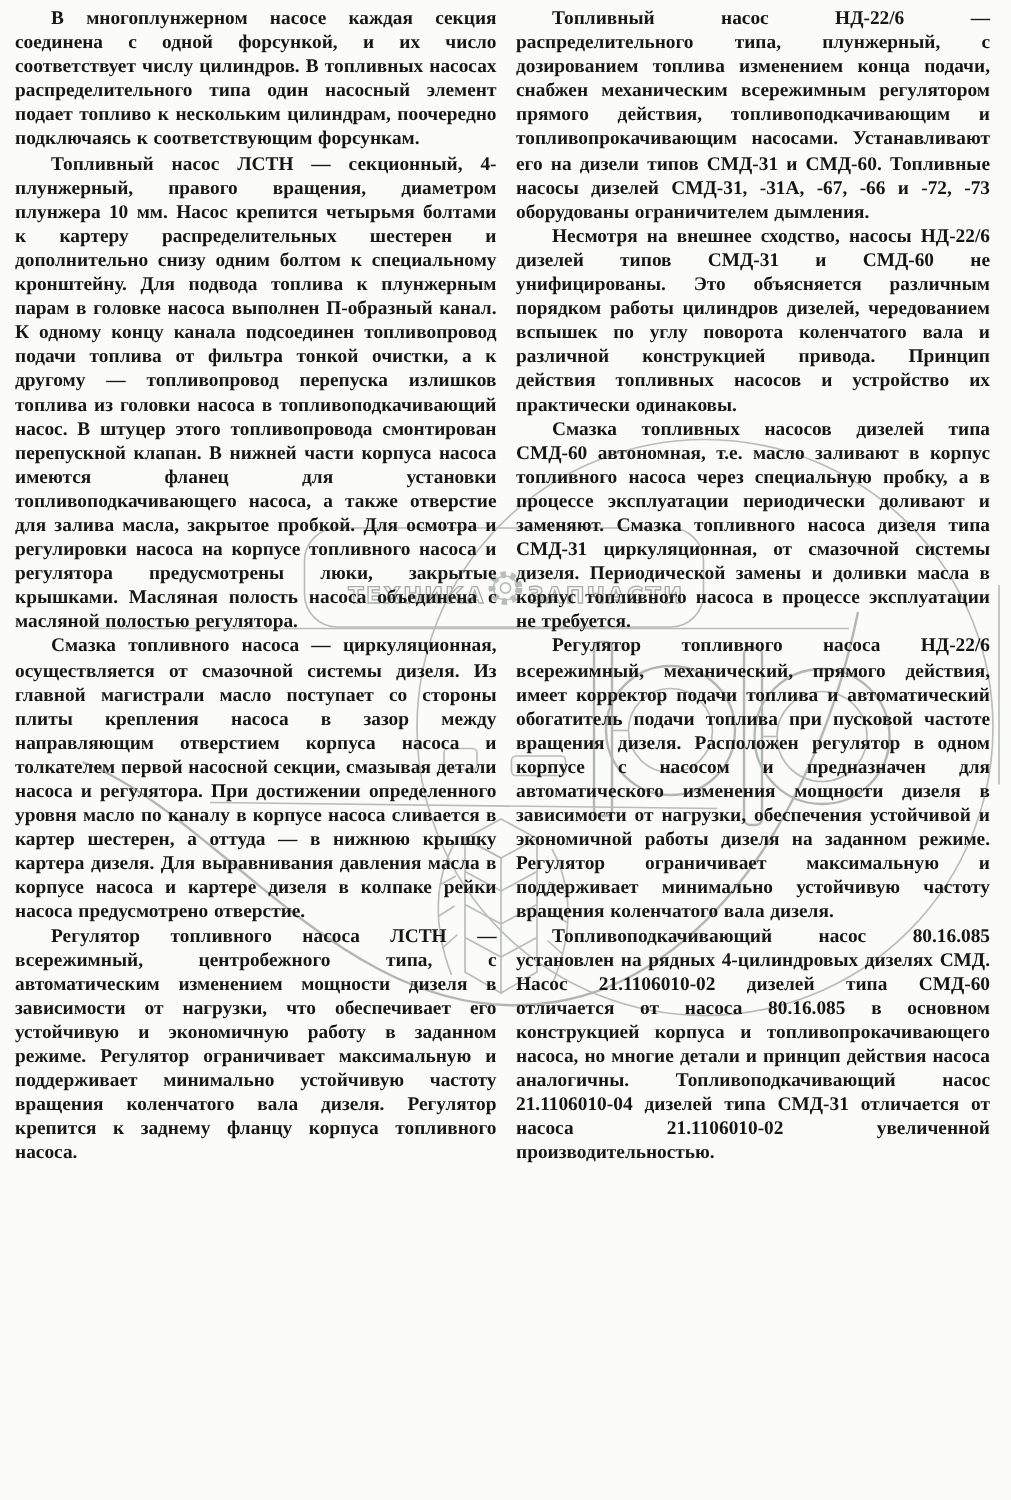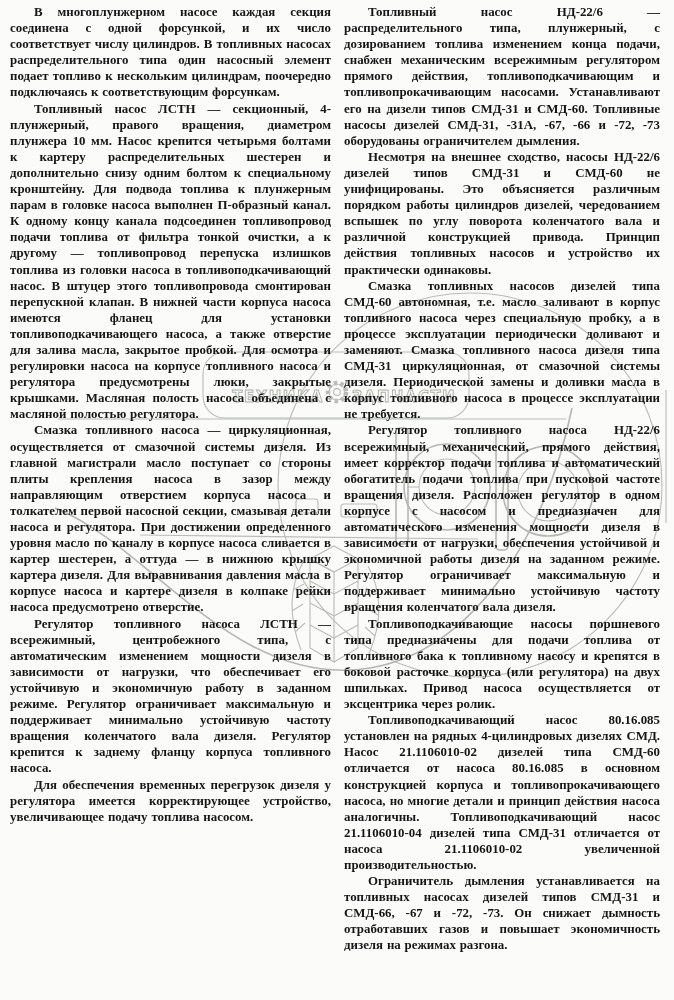--- a/index.html
+++ b/index.html
@@ -89,26 +89,23 @@
       <line x1="378" y1="615" x2="367" y2="608" class="wm-stroke-thin"></line>
       <line x1="377" y1="594" x2="366" y2="588" class="wm-stroke-thin"></line>
     </g>
   </svg>
 
   <div class="col col-left" lang="ru">
       <p class="para">В многоплунжерном насосе каждая секция соединена с одной форсункой, и их число соответствует числу цилиндров. В топливных насосах распределительного типа один насосный элемент подает топливо к нескольким цилиндрам, поочередно подключаясь к соответствующим форсункам.</p>
       <p class="para">Топливный насос ЛСТН — секционный, 4-плунжерный, правого вращения, диаметром плунжера 10 мм. Насос крепится четырьмя болтами к картеру распределительных шестерен и дополнительно снизу одним болтом к специальному кронштейну. Для подвода топлива к плунжерным парам в головке насоса выполнен П-образный канал. К одному концу канала подсоединен топливопровод подачи топлива от фильтра тонкой очистки, а к другому — топливопровод перепуска излишков топлива из головки насоса в топливоподкачивающий насос. В штуцер этого топливопровода смонтирован перепускной клапан. В нижней части корпуса насоса имеются фланец для установки топливоподкачивающего насоса, а также отверстие для залива масла, закрытое пробкой. Для осмотра и регулировки насоса на корпусе топливного насоса и регулятора предусмотрены люки, закрытые крышками. Масляная полость насоса объединена с масляной полостью регулятора.</p>
       <p class="para">Смазка топливного насоса — циркуляционная, осуществляется от смазочной системы дизеля. Из главной магистрали масло поступает со стороны плиты крепления насоса в зазор между направляющим отверстием корпуса насоса и толкателем первой насосной секции, смазывая детали насоса и регулятора. При достижении определенного уровня масло по каналу в корпусе насоса сливается в картер шестерен, а оттуда — в нижнюю крышку картера дизеля. Для выравнивания давления масла в корпусе насоса и картере дизеля в колпаке рейки насоса предусмотрено отверстие.</p>
       <p class="para">Регулятор топливного насоса ЛСТН — всережимный, центробежного типа, с автоматическим изменением мощности дизеля в зависимости от нагрузки, что обеспечивает его устойчивую и экономичную работу в заданном режиме. Регулятор ограничивает максимальную и поддерживает минимально устойчивую частоту вращения коленчатого вала дизеля. Регулятор крепится к заднему фланцу корпуса топливного насоса.</p>
-      <p class="para">Для обеспечения временных перегрузок дизеля у регулятора имеется корректирующее устройство, увеличивающее подачу топлива насосом.</p>
     </div>
 
   <div class="col col-right" lang="ru">
       <p class="para">Топливный насос НД-22/6 — распределительного типа, плунжерный, с дозированием топлива изменением конца подачи, снабжен механическим всережимным регулятором прямого действия, топливоподкачивающим и топливопрокачивающим насосами. Устанавливают его на дизели типов СМД-31 и СМД-60. Топливные насосы дизелей СМД-31, -31А, -67, -66 и -72, -73 оборудованы ограничителем дымления.</p>
       <p class="para">Несмотря на внешнее сходство, насосы НД-22/6 дизелей типов СМД-31 и СМД-60 не унифицированы. Это объясняется различным порядком работы цилиндров дизелей, чередованием вспышек по углу поворота коленчатого вала и различной конструкцией привода. Принцип действия топливных насосов и устройство их практически одинаковы.</p>
       <p class="para">Смазка топливных насосов дизелей типа СМД-60 автономная, т.е. масло заливают в корпус топливного насоса через специальную пробку, а в процессе эксплуатации периодически доливают и заменяют. Смазка топливного насоса дизеля типа СМД-31 циркуляционная, от смазочной системы дизеля. Периодической замены и доливки масла в корпус топливного насоса в процессе эксплуатации не требуется.</p>
       <p class="para">Регулятор топливного насоса НД-22/6 всережимный, механический, прямого действия, имеет корректор подачи топлива и автоматический обогатитель подачи топлива при пусковой частоте вращения дизеля. Расположен регулятор в одном корпусе с насосом и предназначен для автоматического изменения мощности дизеля в зависимости от нагрузки, обеспечения устойчивой и экономичной работы дизеля на заданном режиме. Регулятор ограничивает максимальную и поддерживает минимально устойчивую частоту вращения коленчатого вала дизеля.</p>
-      <p class="para">Топливоподкачивающие насосы поршневого типа предназначены для подачи топлива от топливного бака к топливному насосу и крепятся в боковой расточке корпуса (или регулятора) на двух шпильках. Привод насоса осуществляется от эксцентрика через ролик.</p>
       <p class="para">Топливоподкачивающий насос 80.16.085 установлен на рядных 4-цилиндровых дизелях СМД. Насос 21.1106010-02 дизелей типа СМД-60 отличается от насоса 80.16.085 в основном конструкцией корпуса и топливопрокачивающего насоса, но многие детали и принцип действия насоса аналогичны. Топливоподкачивающий насос 21.1106010-04 дизелей типа СМД-31 отличается от насоса 21.1106010-02 увеличенной производительностью.</p>
-      <p class="para">Ограничитель дымления устанавливается на топливных насосах дизелей типов СМД-31 и СМД-66, -67 и -72, -73. Он снижает дымность отработавших газов и повышает экономичность дизеля на режимах разгона.</p>
     </div>
 
 </div>
 
 </body></html>

